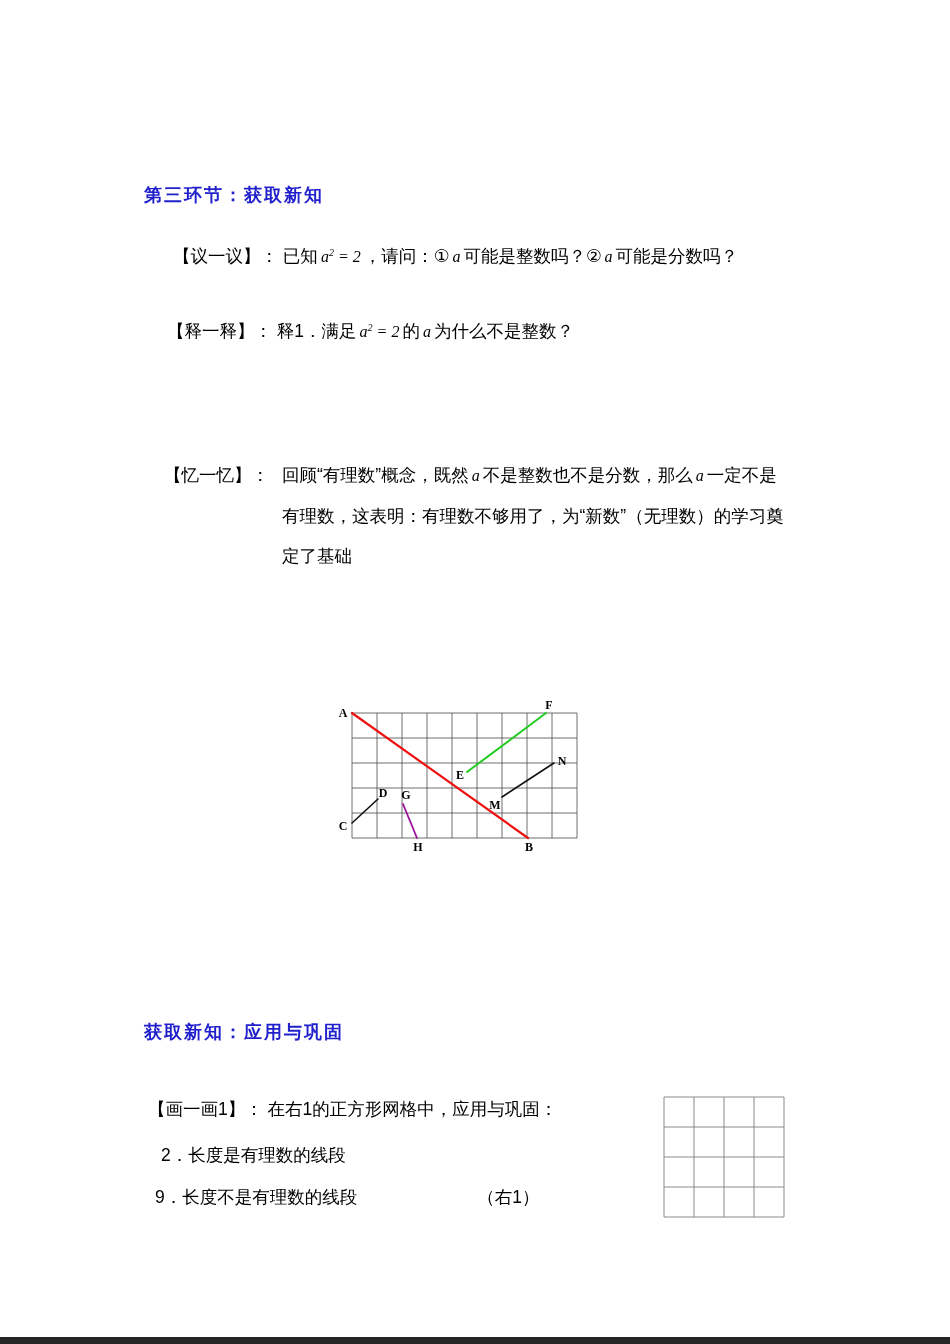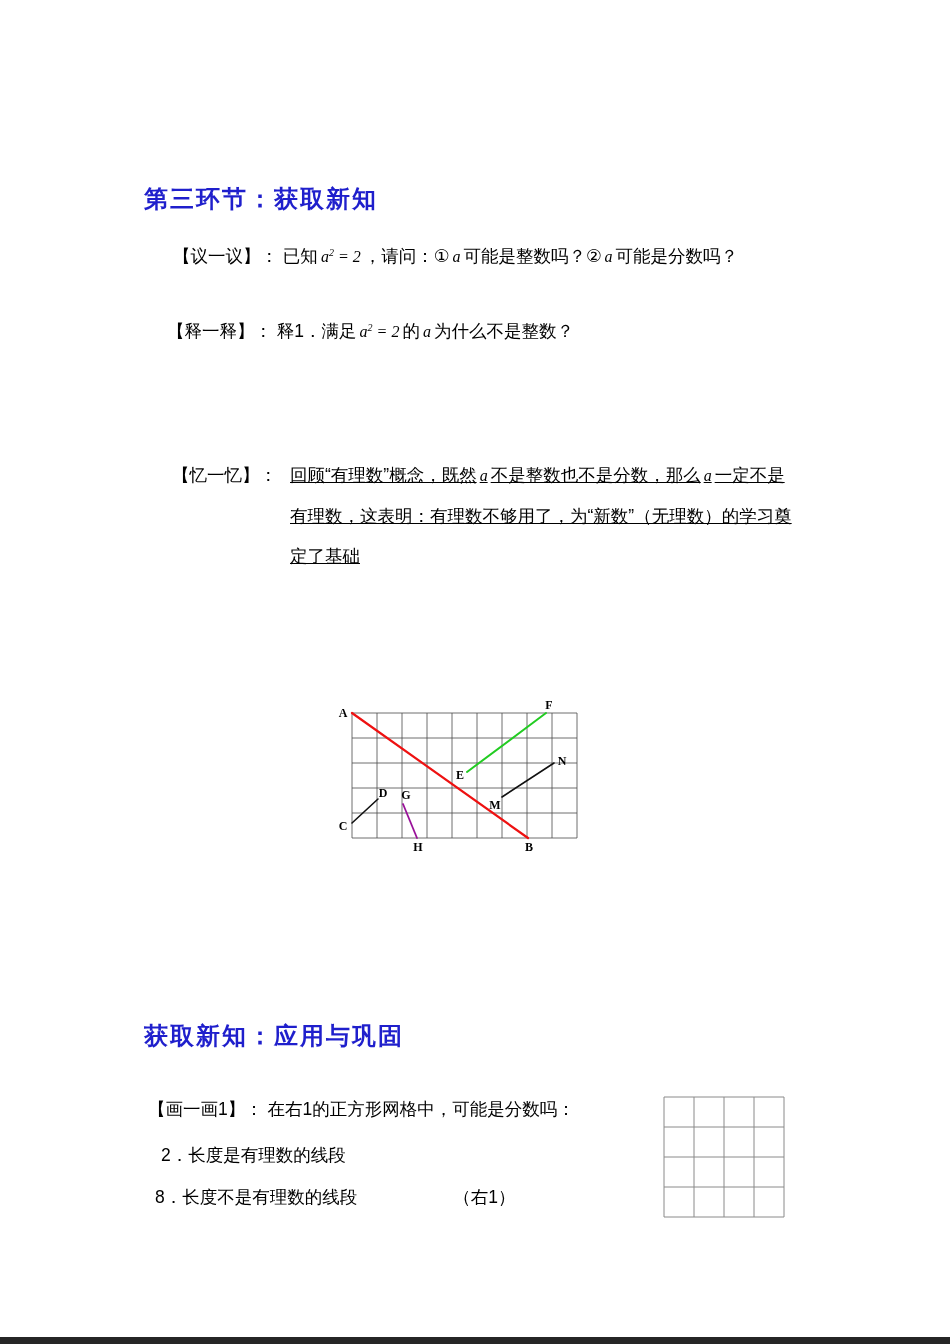--- a/index.html
+++ b/index.html
@@ -5,31 +5,31 @@
   * { margin:0; padding:0; box-sizing:border-box; }
   html,body { background:#ffffff; }
   body {
     width:950px; height:1344px; position:relative; overflow:hidden;
     font-family:"Liberation Sans","DejaVu Sans",sans-serif;
     color:#000;
   }
   .page { position:absolute; inset:0; background:#ffffff; }
   .h-blue {
     position:absolute; color:var(--heading,#1f1fcc);
-    font-weight:bold; font-size:24px; letter-spacing:2px; white-space:nowrap;
+    font-weight:bold; font-size:18px; letter-spacing:2px; white-space:nowrap;
   }
   .para {
     position:absolute; font-size:17.5px; line-height:1.35; white-space:nowrap;
   }
   .para-flex {
     position:absolute; display:flex; align-items:flex-start;
     font-size:17.5px; line-height:40px;
   }
   .para-flex .label { flex:0 0 auto; white-space:nowrap; width:118px; }
-  .para-flex .content { line-height:40px;text-decoration:underline; }
+  .para-flex .content { line-height:40px; }
   .math {
     font-family:"Liberation Serif","DejaVu Serif",serif;
     font-style:italic; font-size:16px; padding:0 3px; white-space:nowrap;
   }
   .math sup { font-size:10px; line-height:0; }
   svg.figure { position:absolute; overflow:visible; }
   svg .pt {
     font-family:"Liberation Serif","DejaVu Serif",serif;
     font-weight:bold; font-size:12px; fill:#000;
   }
@@ -40,21 +40,21 @@
 
 <div class="page">
 
   <div class="h-blue" style="top:183px;left:144px">第三环节：获取新知</div>
 
   <div class="para" style="top:245px;left:173px">【议一议】：  已知<span class="math">a<sup>2</sup> = 2</span>，请问：①<span class="math">a</span>可能是整数吗？②<span class="math">a</span>可能是分数吗？</div>
 
   <div class="para" style="top:320px;left:167px">【释一释】：  释1．满足<span class="math">a<sup>2</sup> = 2</span>的<span class="math">a</span>为什么不是整数？</div>
 
 
-  <div class="para-flex" style="top:455px;left:172px">
+  <div class="para-flex" style="top:455px;left:164px">
     <span class="label">【忆一忆】：</span>
     <div class="content" style="width:505px">回顾“有理数”概念，既然<span class="math">a</span>不是整数也不是分数，那么<span class="math">a</span>一定不是有理数，这表明：有理数不够用了，为“新数”（无理数）的学习奠定了基础</div>
   </div>
 
 
   <svg class="figure" style="top:698px;left:322px" width="300" height="175" viewBox="0 0 300 175">
       <line x1="30" y1="15" x2="30" y2="140" stroke="#4a4a4a" stroke-width="0.8"></line>
       <line x1="55" y1="15" x2="55" y2="140" stroke="#4a4a4a" stroke-width="0.8"></line>
       <line x1="80" y1="15" x2="80" y2="140" stroke="#4a4a4a" stroke-width="0.8"></line>
       <line x1="105" y1="15" x2="105" y2="140" stroke="#4a4a4a" stroke-width="0.8"></line>
@@ -82,26 +82,26 @@
       <text x="173" y="111" text-anchor="middle" class="pt">M</text>
       <text x="61" y="99" text-anchor="middle" class="pt">D</text>
       <text x="84" y="101" text-anchor="middle" class="pt">G</text>
       <text x="21" y="132" text-anchor="middle" class="pt">C</text>
       <text x="207" y="153" text-anchor="middle" class="pt">B</text>
       <text x="96" y="153" text-anchor="middle" class="pt">H</text>
     </svg>
 
   <div class="h-blue" style="top:1020px;left:144px">获取新知：应用与巩固</div>
 
-  <div class="para" style="top:1098px;left:148px">【画一画1】：  在右1的正方形网格中，可能是分数吗：</div>
+  <div class="para" style="top:1098px;left:148px">【画一画1】：  在右1的正方形网格中，应用与巩固：</div>
 
   <div class="para" style="top:1144px;left:161px">2．长度是有理数的线段</div>
 
   <div class="para" style="top:1186px;left:155px">
-    <span>8．长度不是有理数的线段</span><span style="margin-left:96px">（右1）</span>
+    <span>9．长度不是有理数的线段</span><span style="margin-left:120px">（右1）</span>
   </div>
 
   <svg class="figure" style="top:1095px;left:662px" width="124" height="124" viewBox="0 0 124 124">
       <line x1="2" y1="2" x2="2" y2="122" stroke="#8a8a8a" stroke-width="1"></line>
       <line x1="32" y1="2" x2="32" y2="122" stroke="#8a8a8a" stroke-width="1"></line>
       <line x1="62" y1="2" x2="62" y2="122" stroke="#8a8a8a" stroke-width="1"></line>
       <line x1="92" y1="2" x2="92" y2="122" stroke="#8a8a8a" stroke-width="1"></line>
       <line x1="122" y1="2" x2="122" y2="122" stroke="#8a8a8a" stroke-width="1"></line>
       <line x1="2" y1="2" x2="122" y2="2" stroke="#8a8a8a" stroke-width="1"></line>
       <line x1="2" y1="32" x2="122" y2="32" stroke="#8a8a8a" stroke-width="1"></line>

